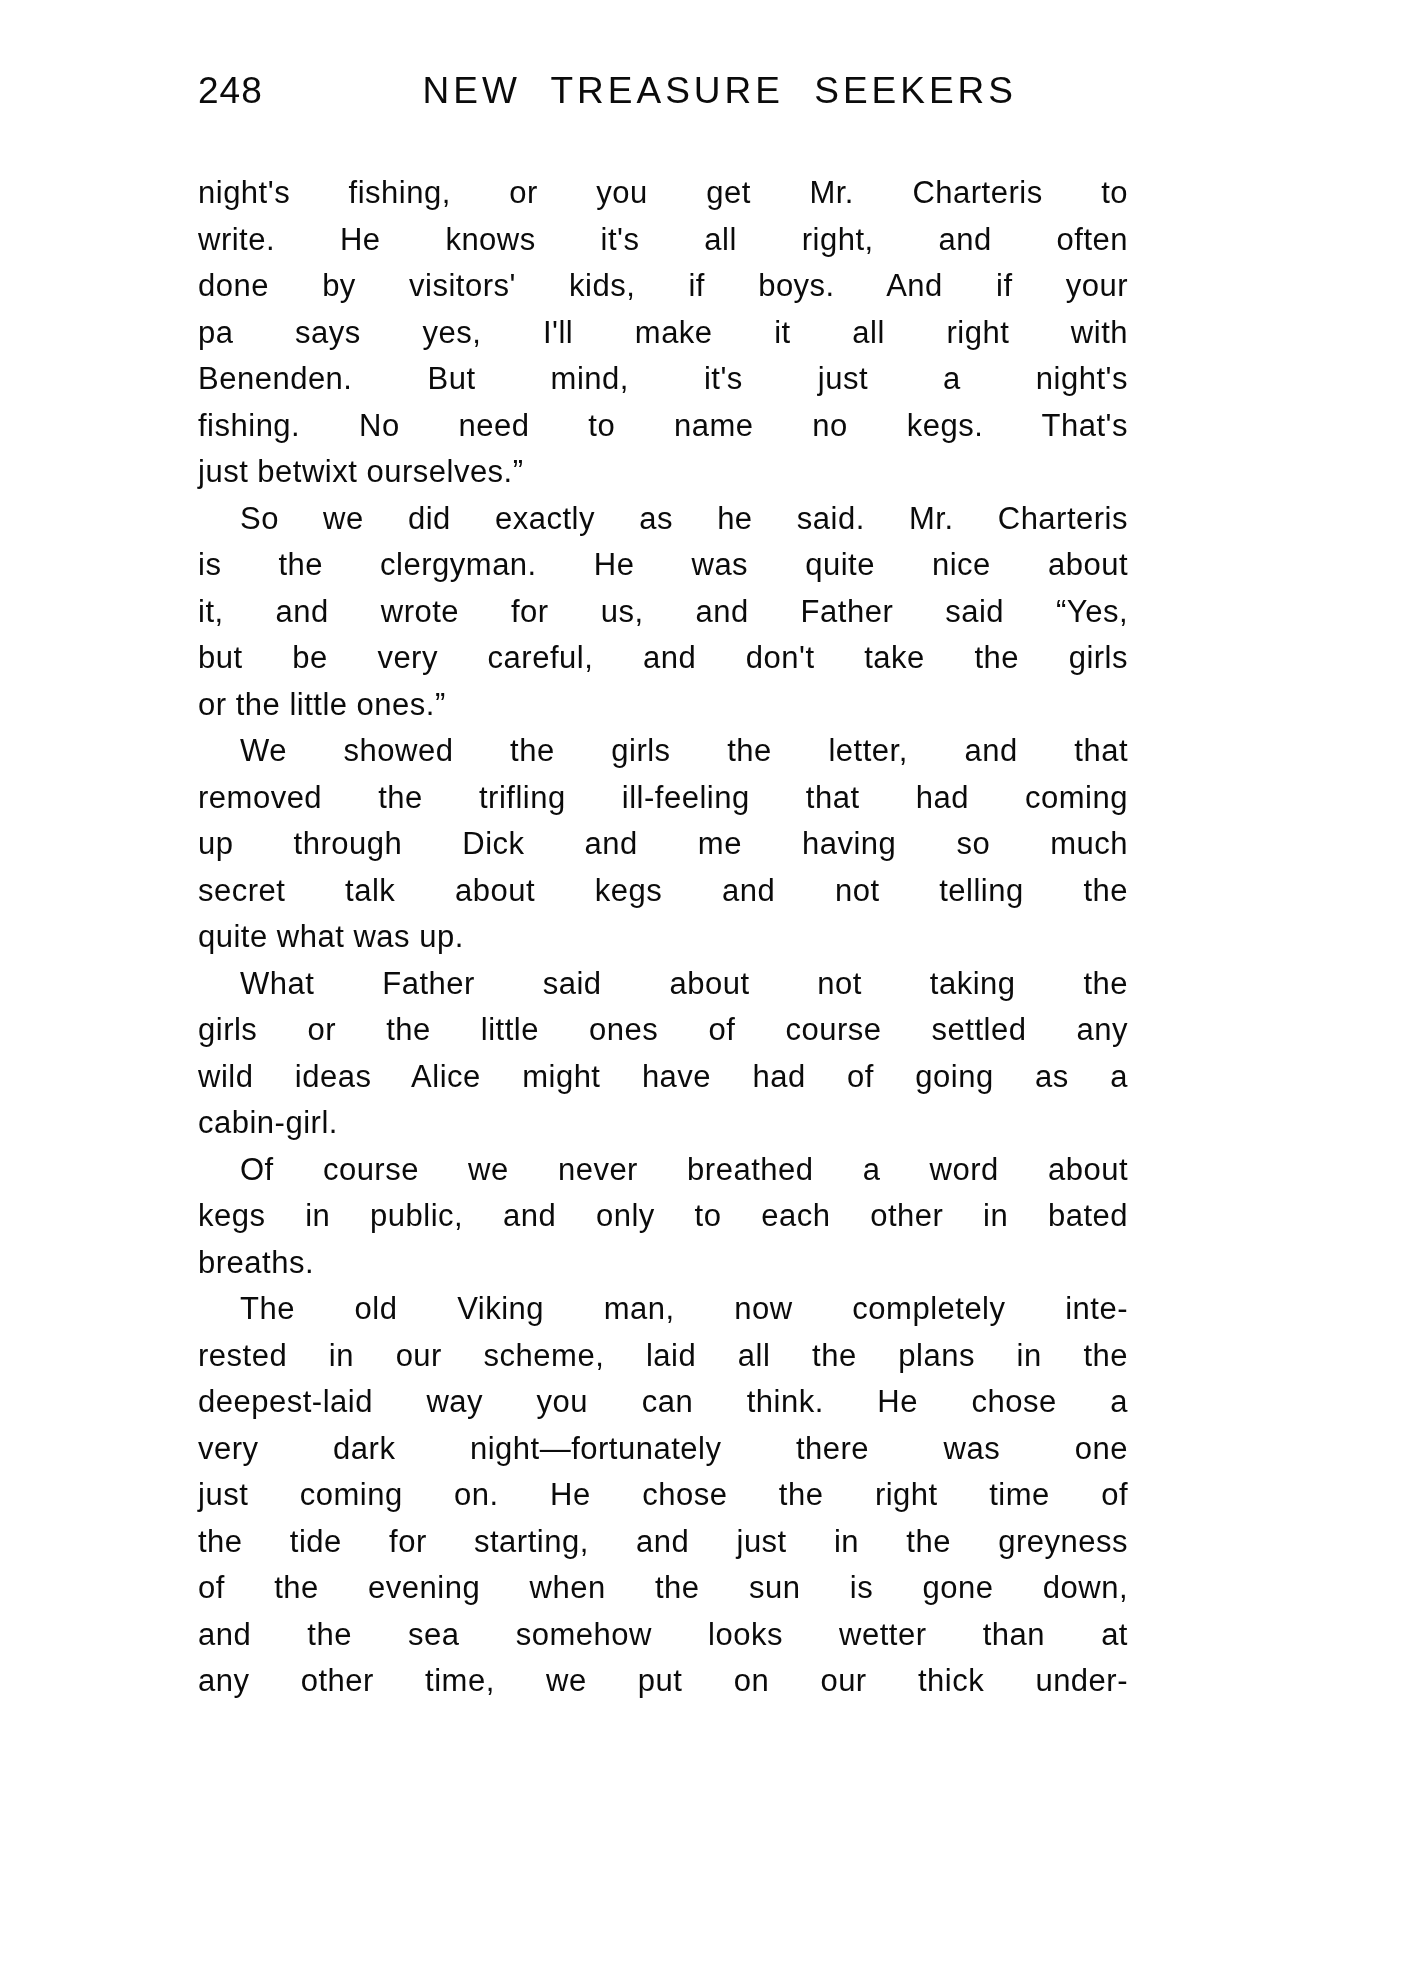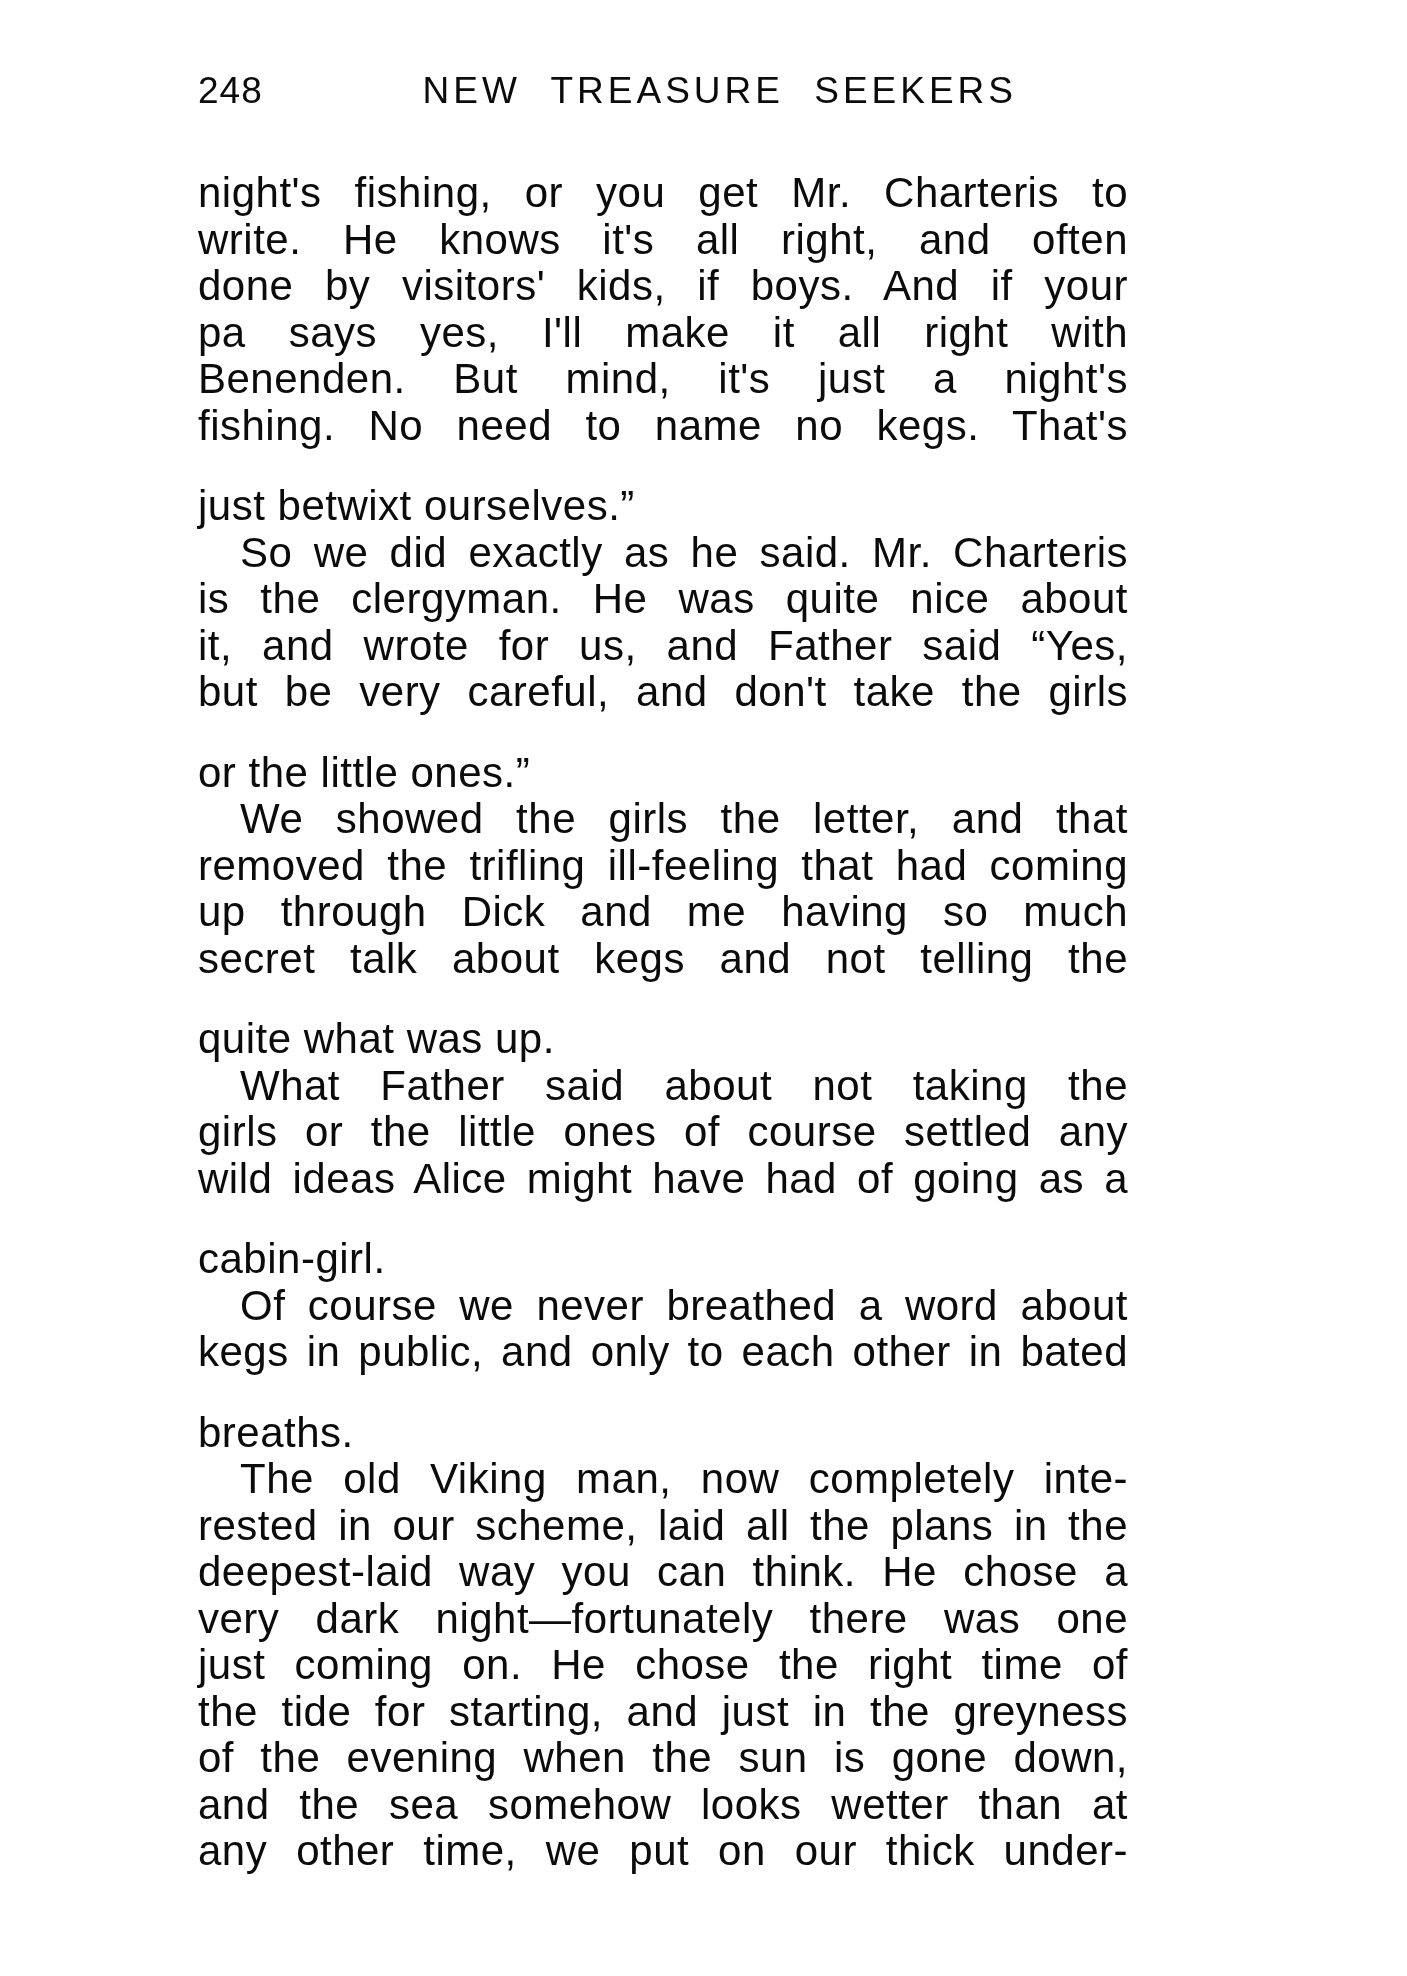--- a/index.html
+++ b/index.html
@@ -45,29 +45,29 @@
     white-space: nowrap;
   }
   .text-block {
     position: absolute;
     top: 170px;
     left: 198px;
     width: 930px;
   }
   .para { margin: 0; padding: 0; }
   .line {
-    font-size: 42px;
+    font-size: 31px;
     line-height: 46.5px;
     letter-spacing: 0.5px;
     text-align: justify;
     text-align-last: justify;
     white-space: normal;
   }
   .line.indent { text-indent: 42px; }
-  .line.end { text-align-last: left; margin-top: 34px; }
+  .line.end { text-align-last: left; }
 </style>
 </head>
 <body>
 
 <div class="page">
 
   <header class="pagehead">
     <span class="pagenum">248</span>
     <span class="runtitle">NEW TREASURE SEEKERS</span>
   </header>

